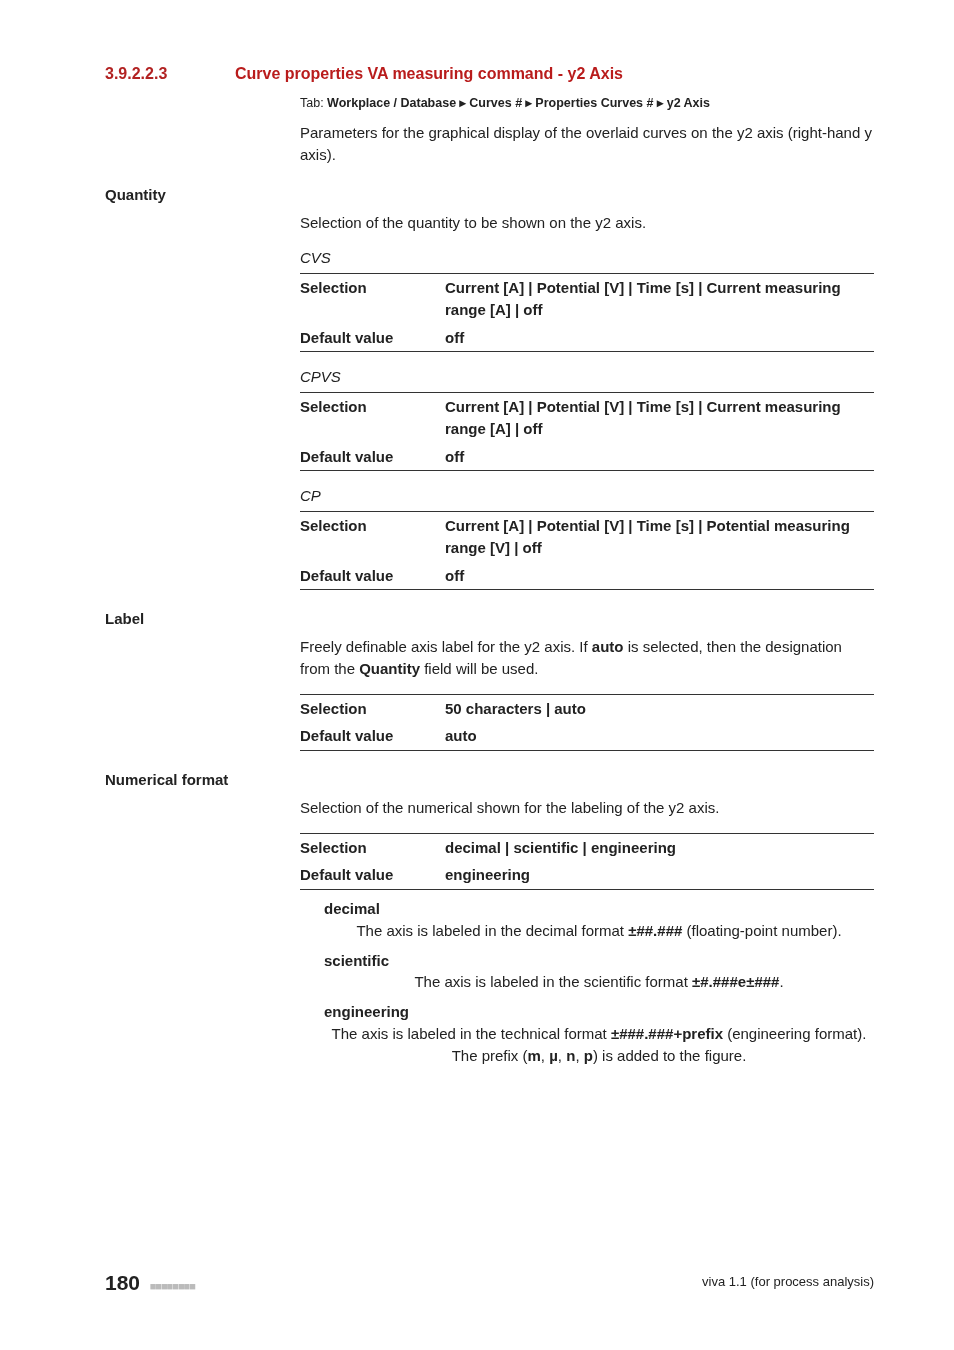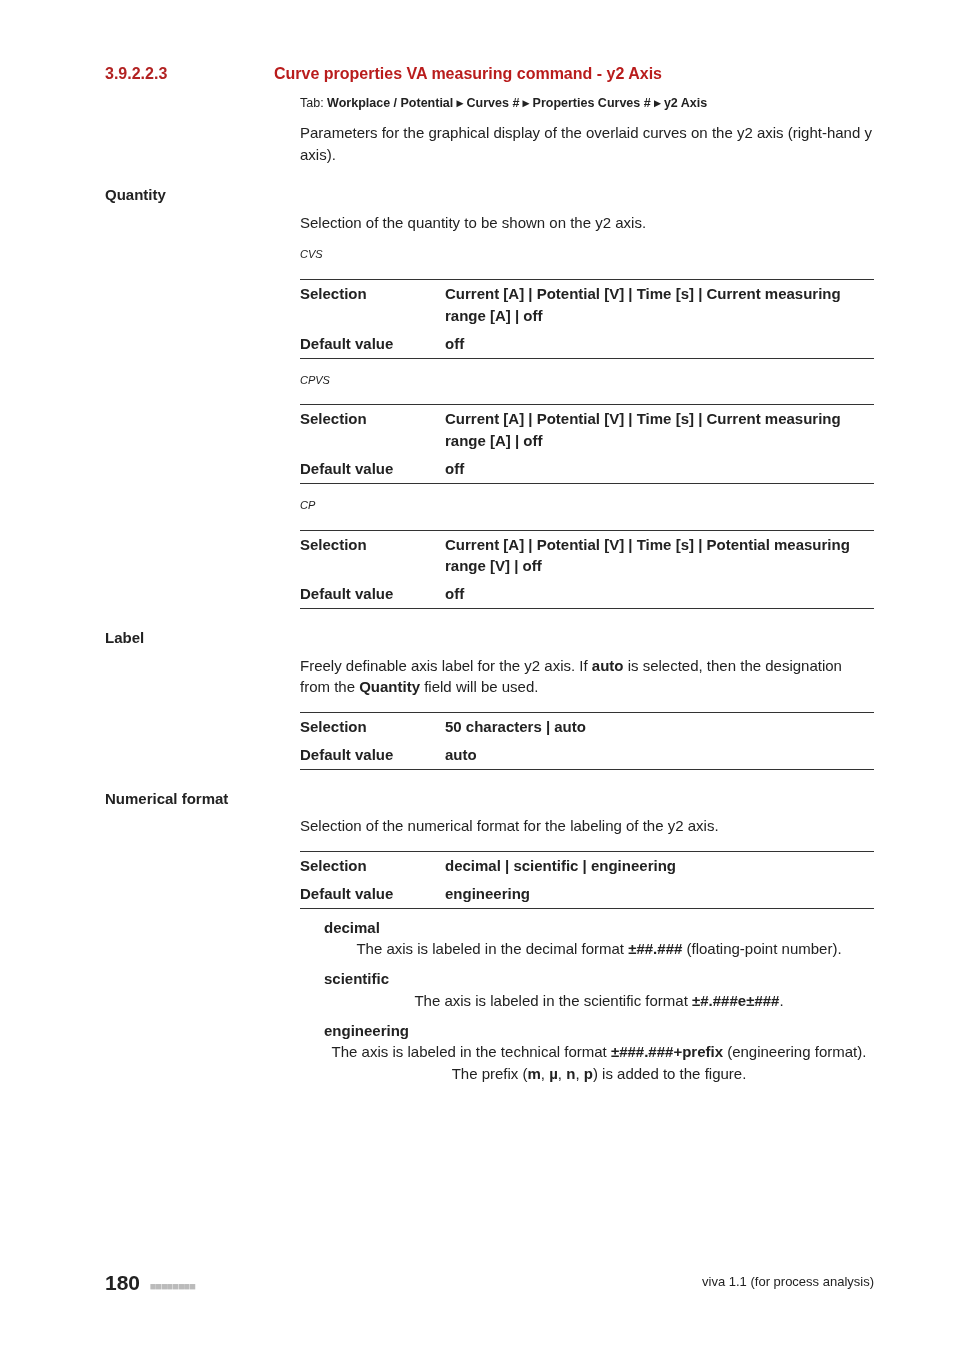--- a/index.html
+++ b/index.html
@@ -25,21 +25,20 @@
     margin-bottom: 44px;
   }
   .header-dashes {
     letter-spacing: -1px;
     color: #999;
     font-size: 11px;
   }
   .section-row {
     display: flex;
     margin-bottom: 9px;
-    gap: 39px;
   }
   .section-number {
     width: 130px;
     flex-shrink: 0;
     font-weight: bold;
     color: #b22222;
     font-size: 16px;
   }
   .section-title {
     font-weight: bold;
@@ -60,22 +59,22 @@
   }
   .side-heading {
     font-weight: bold;
     font-size: 15px;
     margin-top: 18px;
     margin-bottom: 6px;
   }
   .sub-italic {
     font-style: italic;
     margin-top: 14px;
-    margin-bottom: 16px;
-    font-size: 11px;
+    margin-bottom: 4px;
+    font-size: 15px;
   }
   .tbl {
     width: 100%;
     border-collapse: collapse;
     margin-bottom: 4px;
   }
   .tbl td {
     padding: 3px 0;
     vertical-align: top;
     font-size: 15px;
@@ -124,21 +123,21 @@
 <div class="page">
 
 
   <div class="section-row">
     <div class="section-number">3.9.2.2.3</div>
     <div class="section-title">Curve properties VA measuring command - y2 Axis</div>
   </div>
 
   <div class="indent-block">
     <div class="tab-line">
-      <span>Tab: </span><span class="bold">Workplace / Potential ▸ Curves # ▸ Properties Curves # ▸ y2 Axis</span>
+      <span>Tab: </span><span class="bold">Workplace / Database ▸ Curves # ▸ Properties Curves # ▸ y2 Axis</span>
     </div>
     <div class="para">Parameters for the graphical display of the overlaid curves on the y2 axis (right-hand y axis).</div>
   </div>
 
   <div class="side-heading">Quantity</div>
   <div class="indent-block">
     <div class="para">Selection of the quantity to be shown on the y2 axis.</div>
 
     <div class="sub-italic">CVS</div>
     <table class="tbl">
@@ -197,21 +196,21 @@
       <tr class="hr-bottom">
         <td class="col1">Default value</td>
         <td class="bold">auto</td>
       </tr>
     </tbody>
       </table>
   </div>
 
   <div class="side-heading">Numerical format</div>
   <div class="indent-block">
-    <div class="para">Selection of the numerical format for the labeling of the y2 axis.</div>
+    <div class="para">Selection of the numerical shown for the labeling of the y2 axis.</div>
     <table class="tbl">
       <tbody>
           <tr class="hr-top">
         <td class="col1">Selection</td>
         <td class="bold">decimal | scientific | engineering</td>
       </tr>
       <tr class="hr-bottom">
         <td class="col1">Default value</td>
         <td class="bold">engineering</td>
       </tr>

